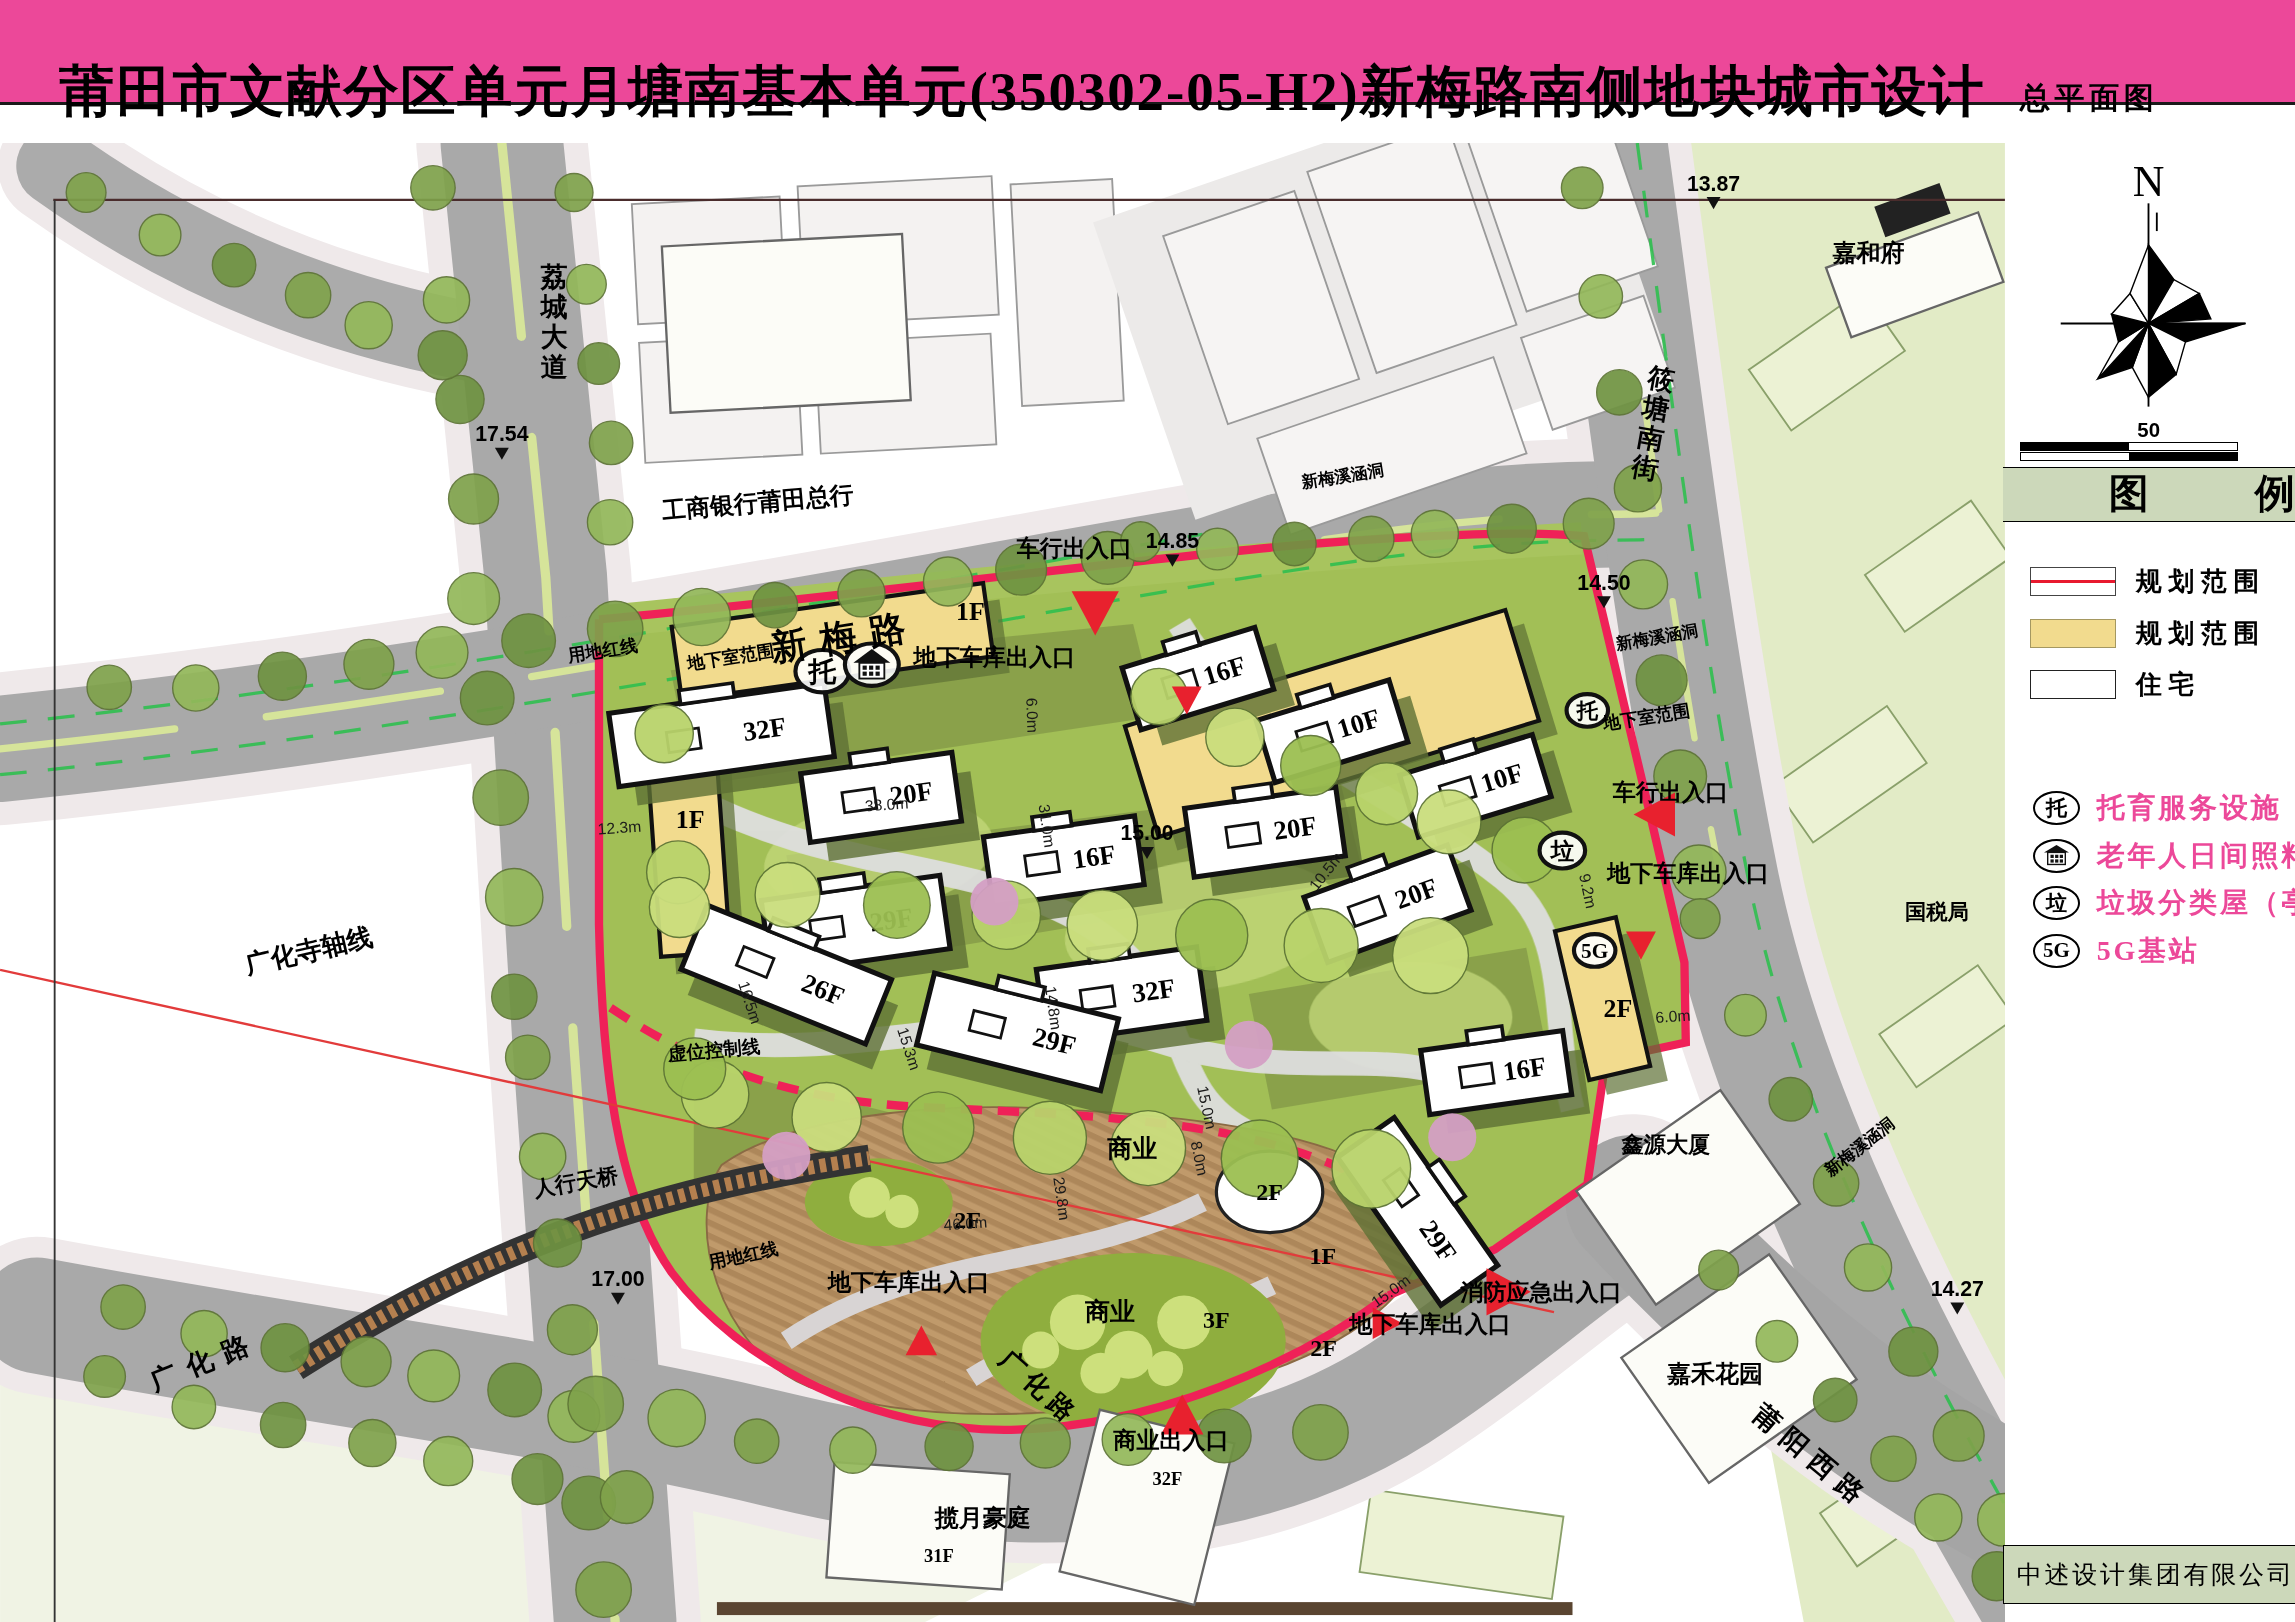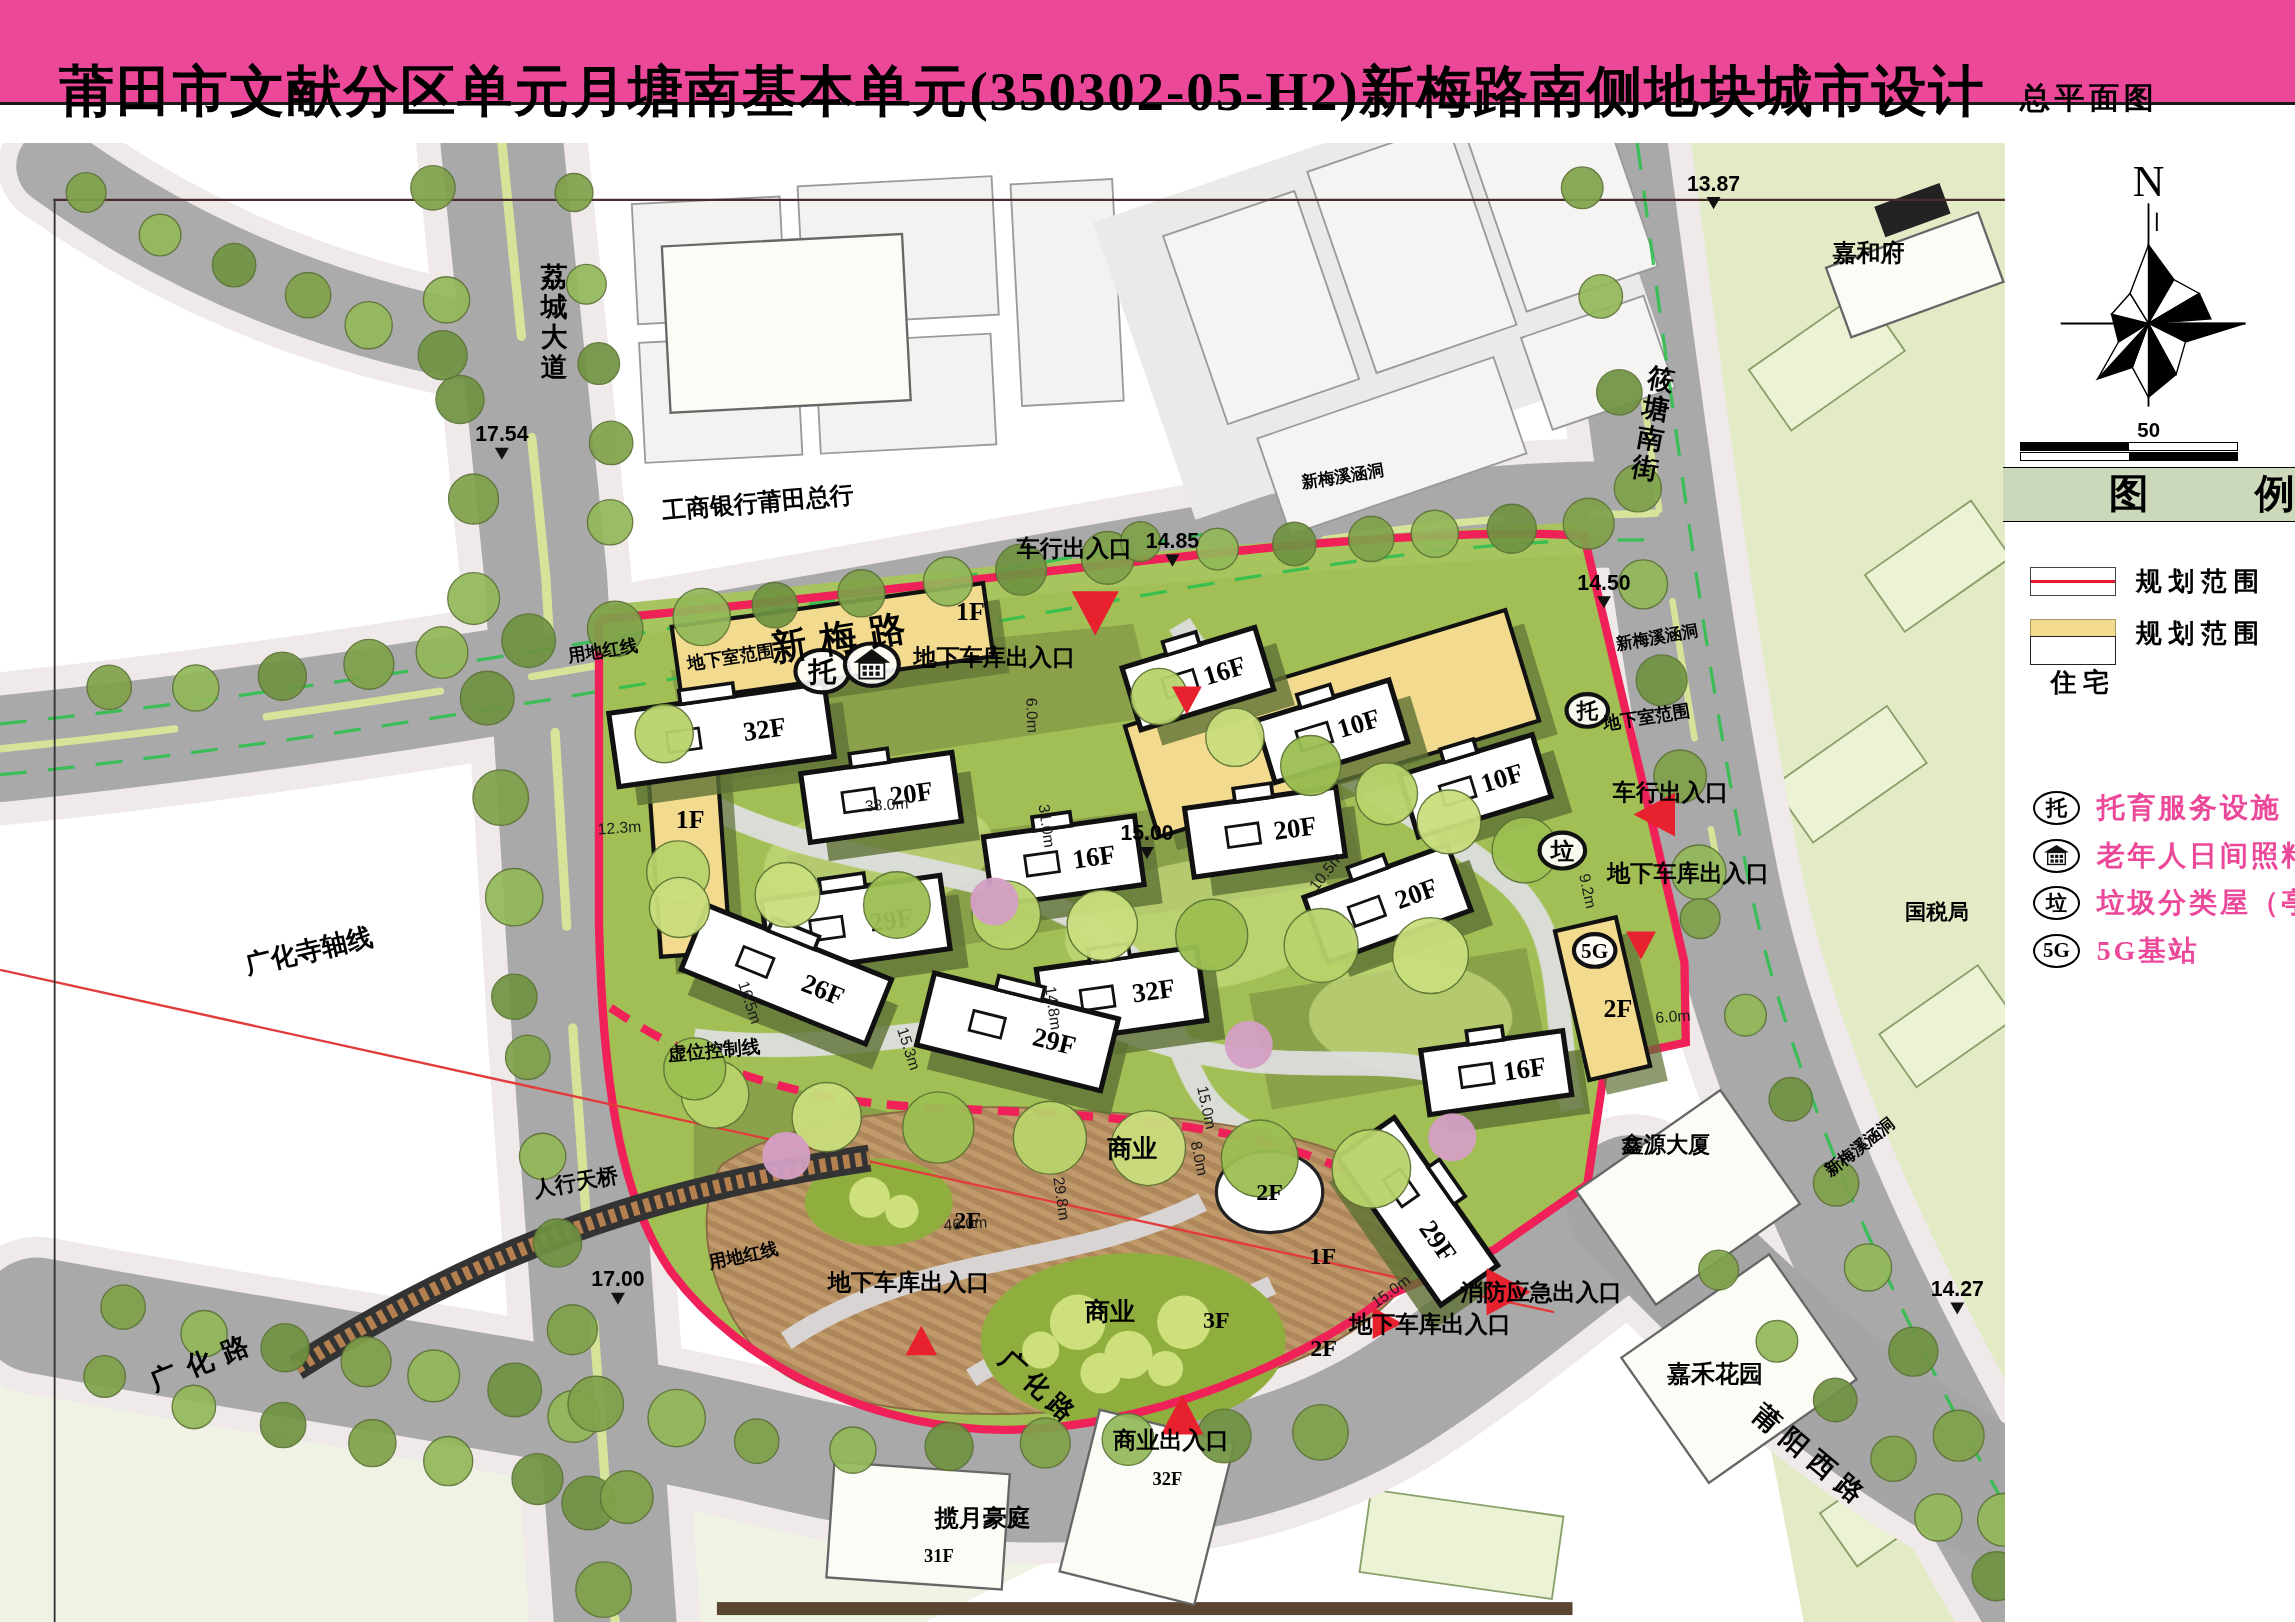--- a/index.html
+++ b/index.html
@@ -609,21 +609,21 @@
   <div id="legend-header">图例</div>
 
   <div class="legend-row" style="top:422px;">
     <div class="legend-swatch sw-boundary"></div>
     <div class="legend-label">规划范围</div>
   </div>
   <div class="legend-row" style="top:474px;">
     <div class="legend-swatch sw-commercial"></div>
     <div class="legend-label">规划范围</div>
   </div>
-  <div class="legend-row" style="top:525px;flex-direction:column;">
+  <div class="legend-row" style="top:525px;">
     <div class="legend-swatch sw-residential"></div>
     <div class="legend-label">住宅</div>
   </div>
 
   <div class="symbol-row" style="top:643px;">
     <div class="symbol-circle">托</div>
     <div class="symbol-label">托育服务设施</div>
   </div>
   <div class="symbol-row" style="top:691px;">
     <div class="symbol-circle">
@@ -644,14 +644,15 @@
   </div>
   <div class="symbol-row" style="top:738px;">
     <div class="symbol-circle">垃</div>
     <div class="symbol-label">垃圾分类屋（亭）</div>
   </div>
   <div class="symbol-row" style="top:786px;">
     <div class="symbol-circle">5G</div>
     <div class="symbol-label">5G基站</div>
   </div>
 
+  <div id="company-box">中述设计集团有限公司</div>
 </div>
 
 
 </body></html>

